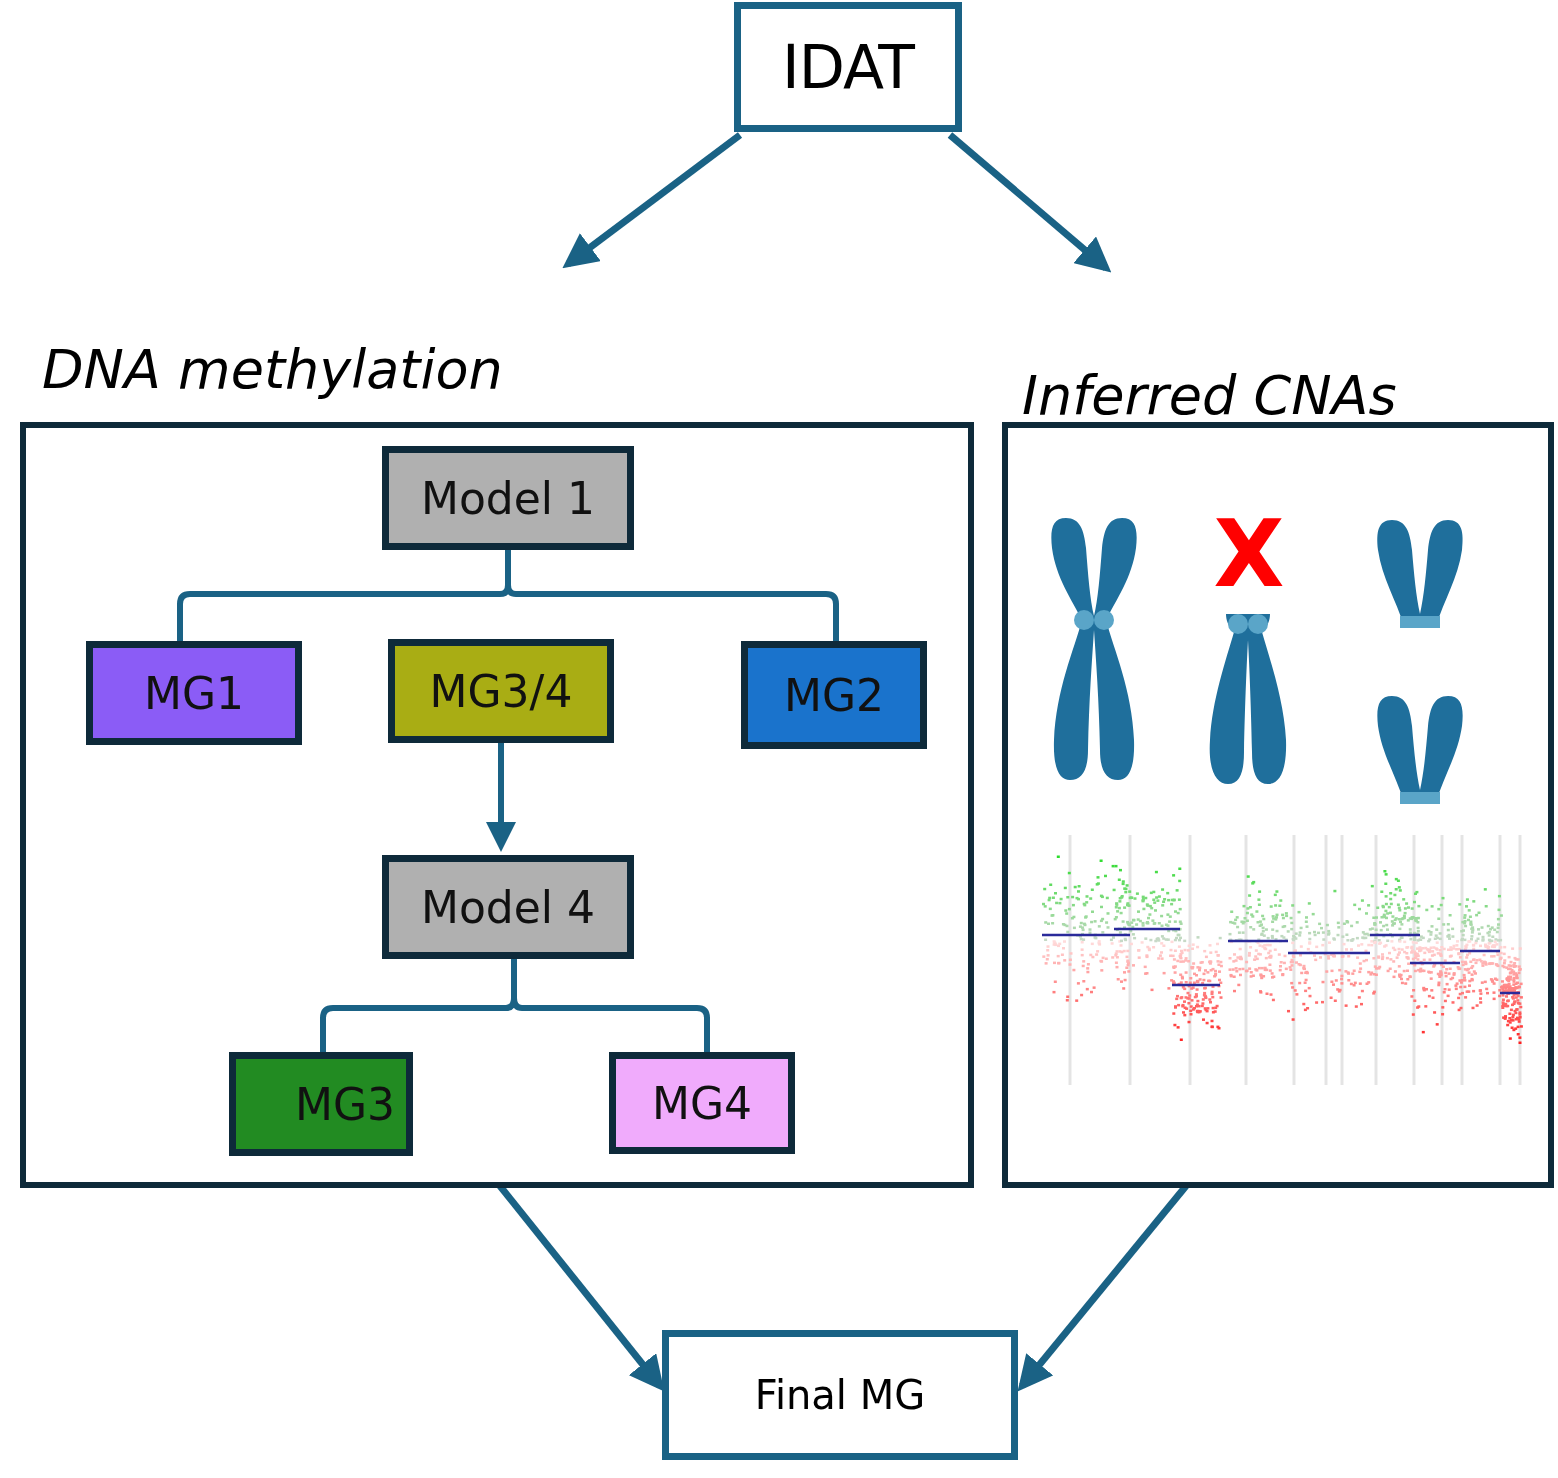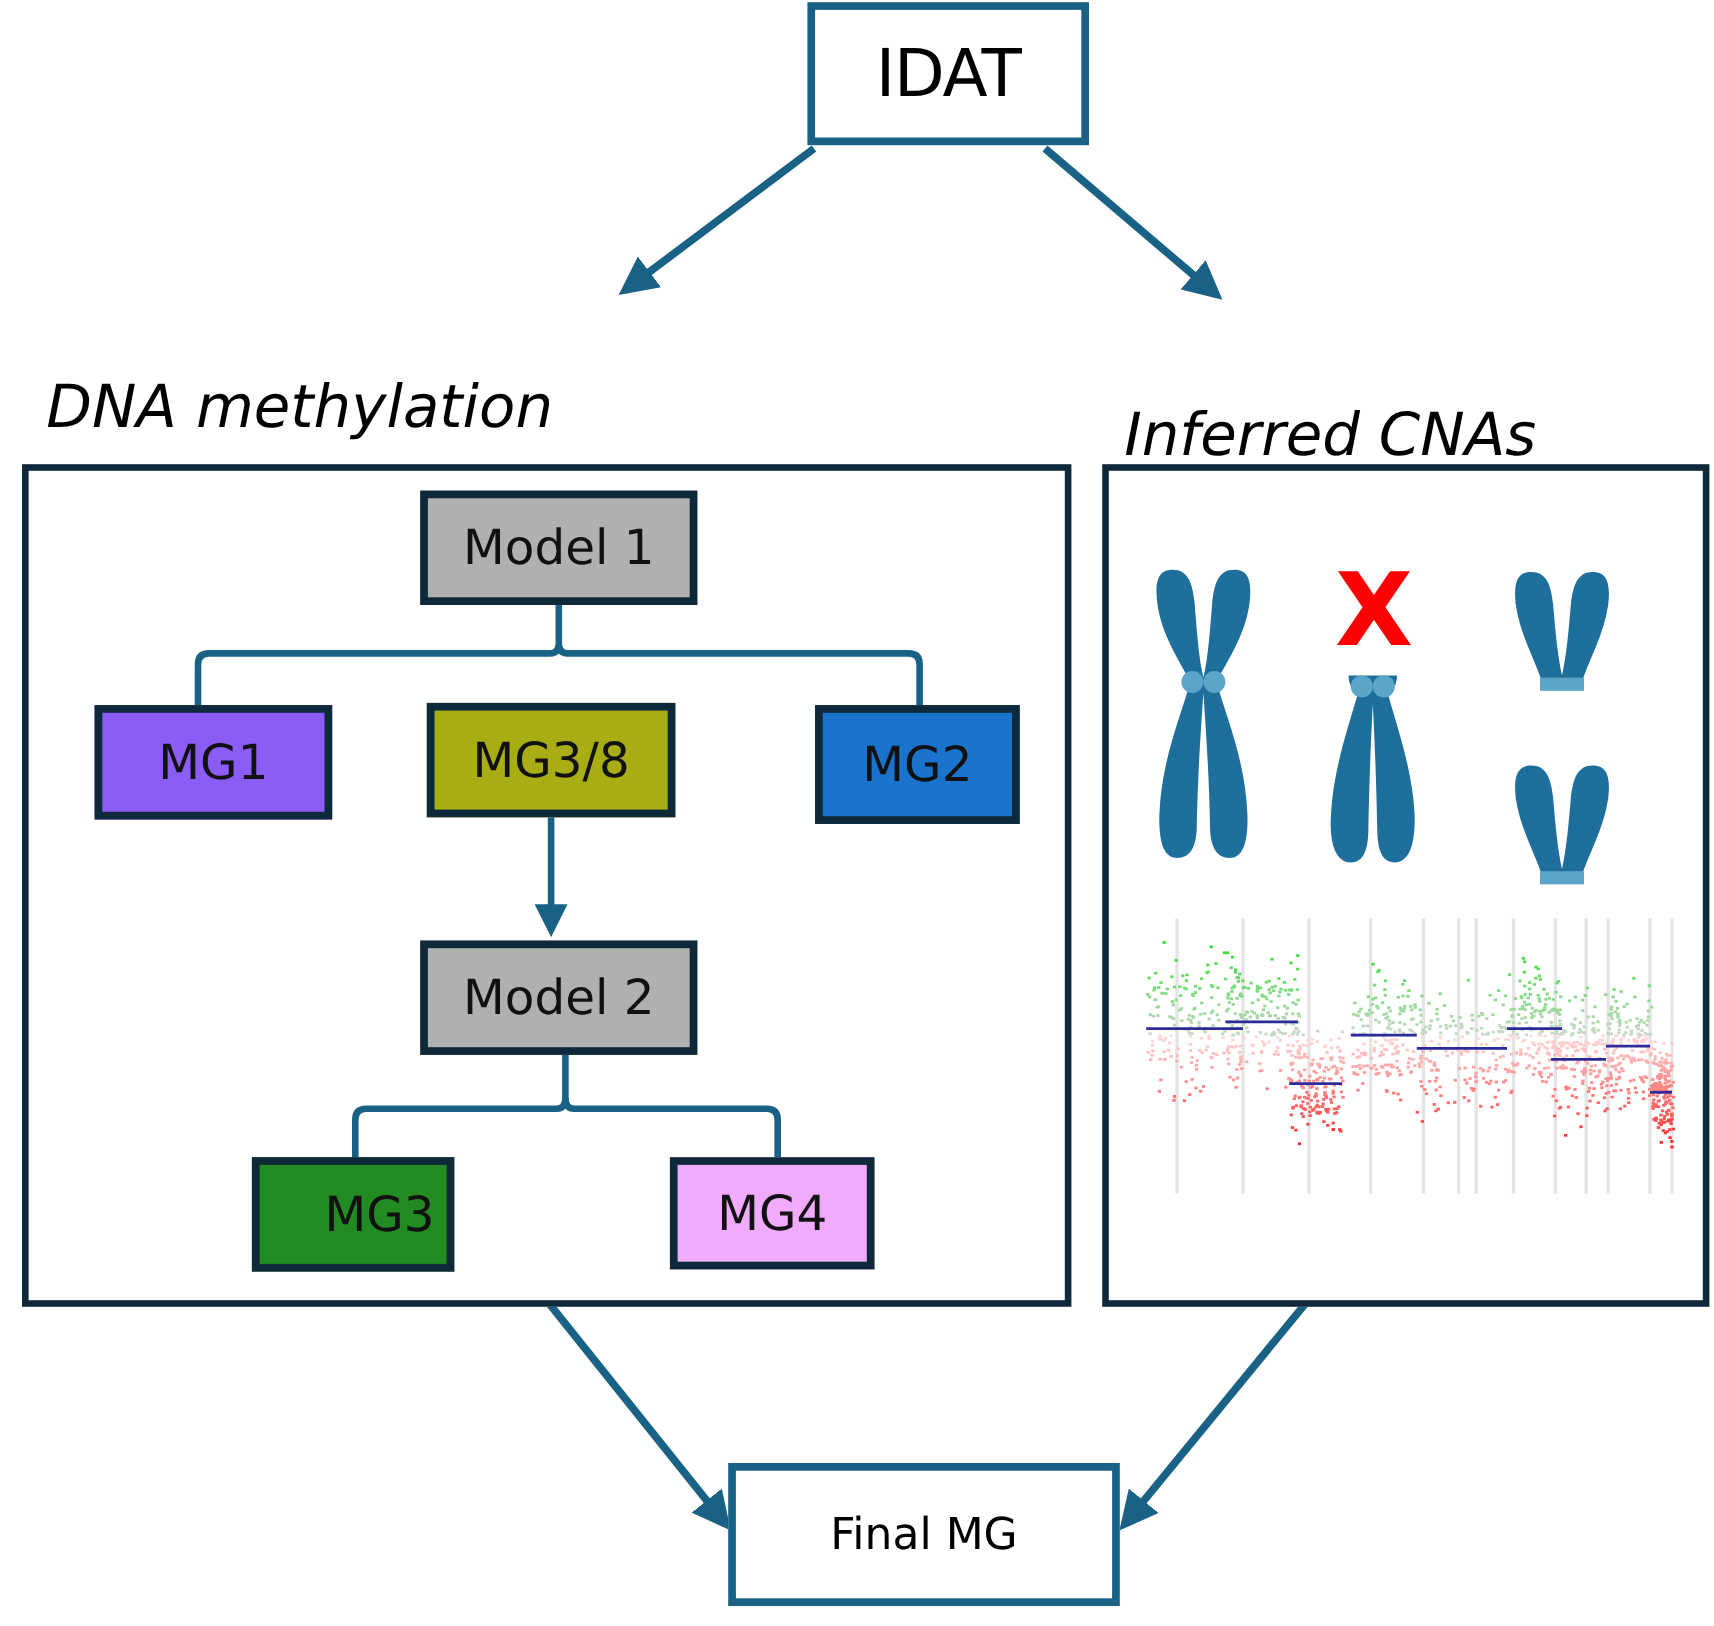--- a/index.html
+++ b/index.html
@@ -3,21 +3,21 @@
 <meta charset="utf-8">
 <style>
   html, body { margin: 0; padding: 0; background: #ffffff; }
   body { width: 1558px; height: 1478px; position: relative; overflow: hidden;
          font-family: "DejaVu Sans", "Liberation Sans", sans-serif; }
   .abs { position: absolute; box-sizing: border-box; }
   svg.overlay { position: absolute; left: 0; top: 0; }
 
   .outline-box { border: 7px solid #1a6285; background: #fff; display: flex;
                  align-items: center; justify-content: center; color: #000; }
-  #idat { left: 734px; top: 2px; width: 256px; height: 130px; font-size: 60px; letter-spacing: -1px; }
+  #idat { left: 734px; top: 2px; width: 228px; height: 130px; font-size: 60px; letter-spacing: -1px; }
   #final { left: 662px; top: 1330px; width: 356px; height: 130px; font-size: 40px; }
 
   .section-label { font-style: italic; font-size: 54px; color: #000; font-family: "DejaVu Sans", sans-serif; }
   #lbl-dna { left: 42px; top: 338px; }
   #lbl-cna { left: 1022px; top: 364px; }
 
   .panel { border: 6px solid #0e2a3a; background: #fff; }
   #panel-dna { left: 20px; top: 422px; width: 954px; height: 766px; }
   #panel-cna { left: 1002px; top: 422px; width: 552px; height: 766px; }
 
@@ -63,27 +63,27 @@
   <path d="M514,959 L514,998 Q514,1008 506,1008 L333,1008 Q323,1008 323,1018 L323,1052 M522,1008 L697,1008 Q707,1008 707,1018 L707,1052 M514,998 Q514,1008 522,1008" fill="none" stroke="#1a6285" stroke-width="6"></path>
 </svg>
 
 <div class="abs node" id="model1">
     <span>Model 1</span>
   </div>
 <div class="abs node" id="mg1">
     <span>MG1</span>
   </div>
 <div class="abs node" id="mg34">
-    <span>MG3/8</span>
+    <span>MG3/4</span>
   </div>
 <div class="abs node" id="mg2">
     <span>MG2</span>
   </div>
 <div class="abs node" id="model2">
-    <span>Model 2</span>
+    <span>Model 4</span>
   </div>
 <div class="abs node" id="mg3">
     <span>MG3</span>
   </div>
 <div class="abs node" id="mg4">
     <span>MG4</span>
   </div>
 
 <div class="abs panel" id="panel-cna"></div>
 

